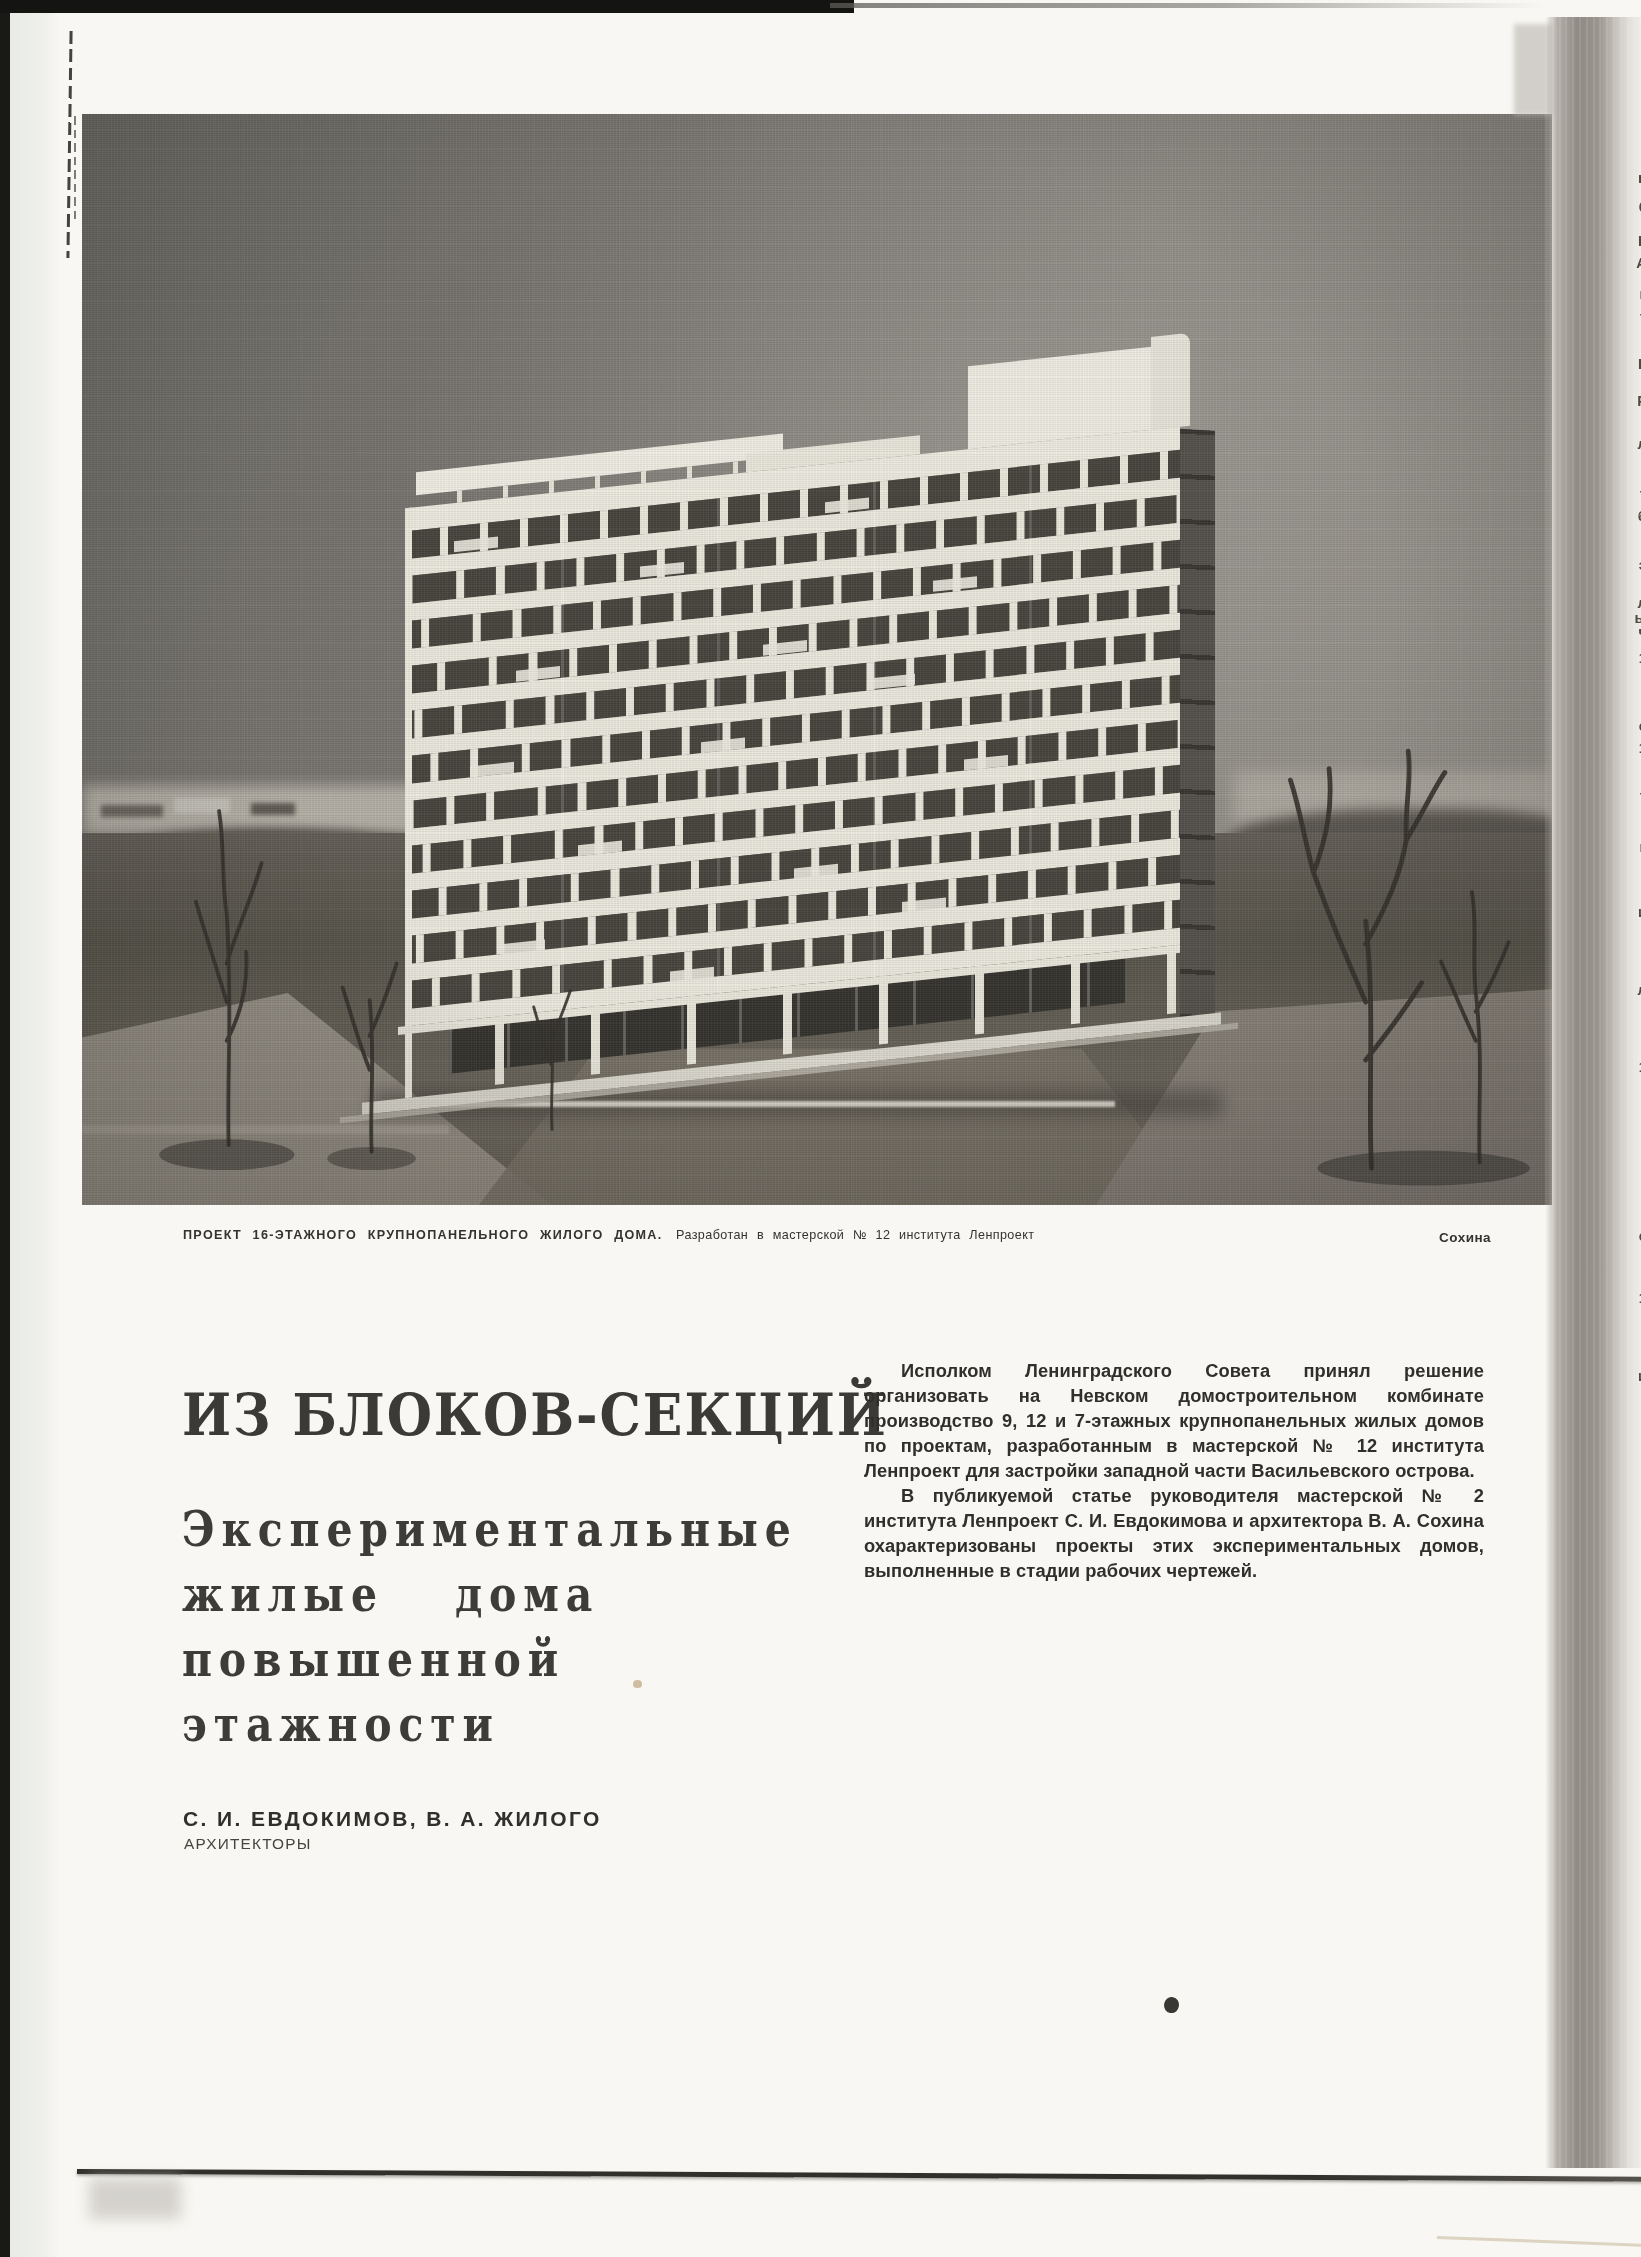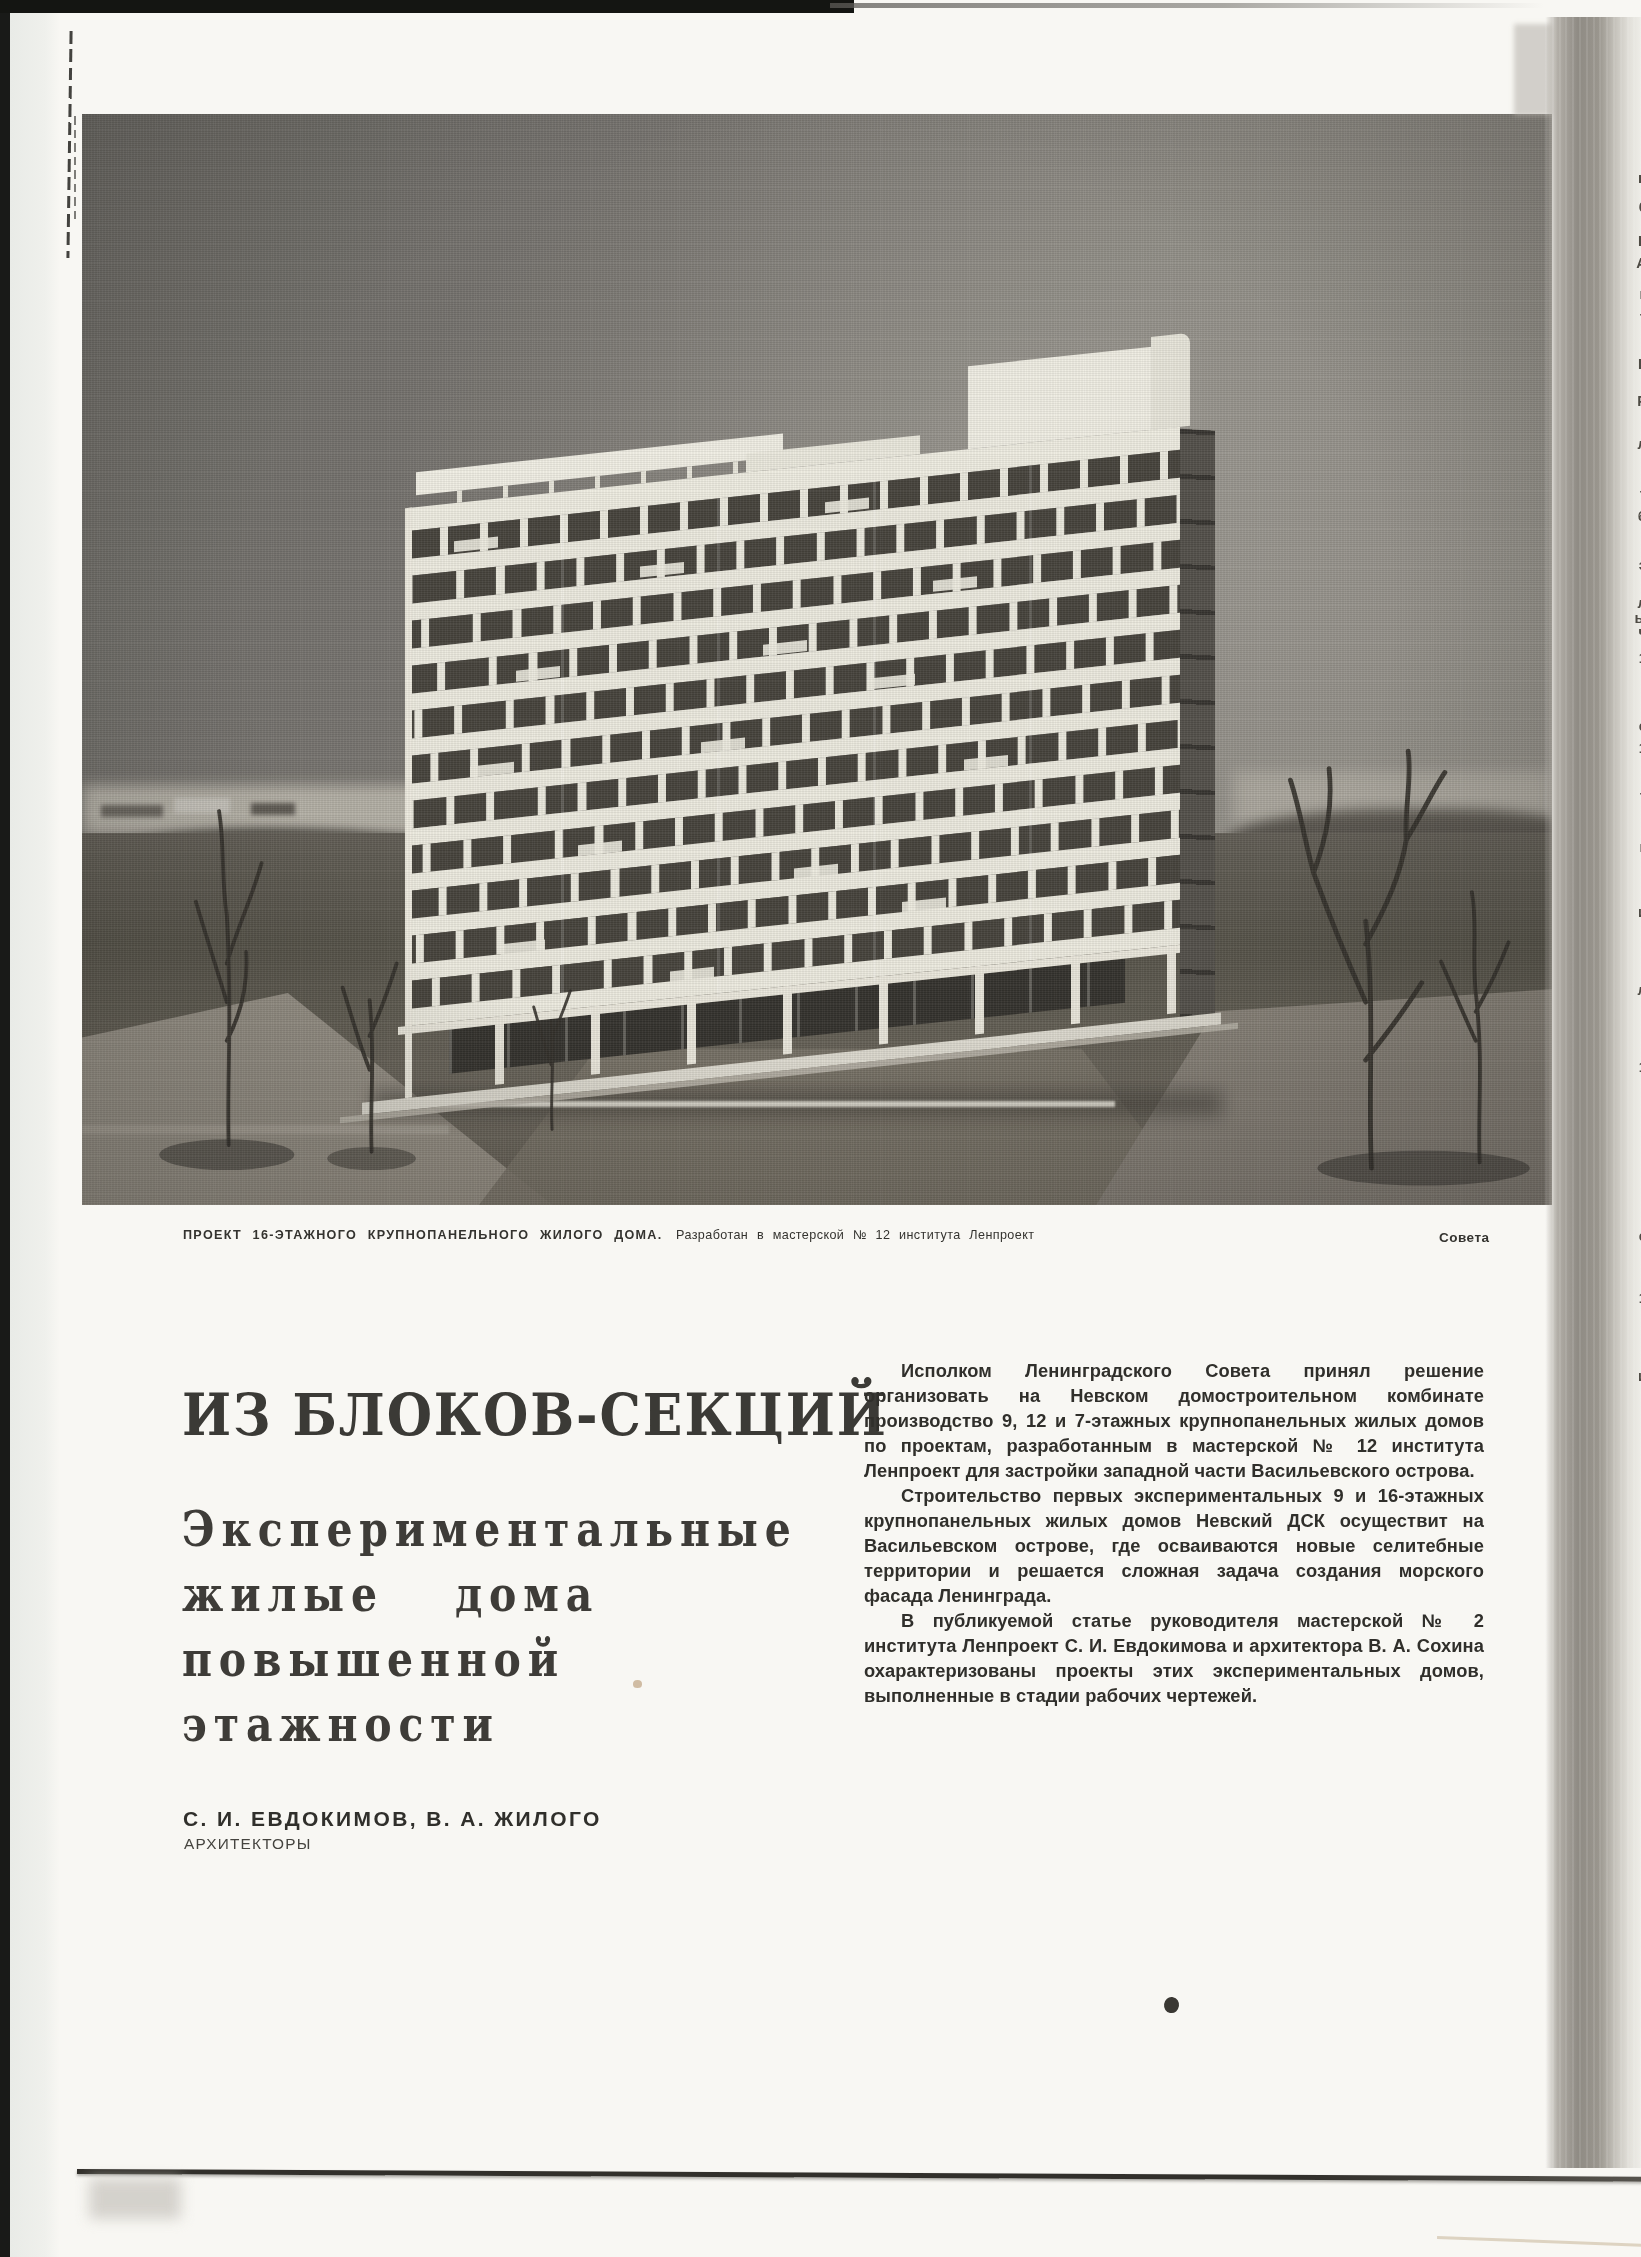--- a/index.html
+++ b/index.html
@@ -260,37 +260,36 @@
       <ellipse cx="1390" cy="1092" rx="110" ry="18" fill="#2c2a25" opacity=".5"></ellipse>
     </svg>
 
     <div class="grain"></div>
     <div class="vignette"></div>
   </div>
 
   <div class="caption">
     <span class="cap-caps">ПРОЕКТ 16-ЭТАЖНОГО КРУПНОПАНЕЛЬНОГО ЖИЛОГО ДОМА.</span><span class="cap-rest">Разработан в мастерской № 12 института Ленпроект</span>
   </div>
-  <div class="cap-model">Совета</div>
+  <div class="cap-model">Сохина</div>
 
   <div class="title">ИЗ БЛОКОВ-СЕКЦИЙ</div>
   <div class="subtitle">
 
   <span class="subtitle-line">Экспериментальные</span>
       <span class="subtitle-line">жилые дома</span>
       <span class="subtitle-line">повышенной</span>
       <span class="subtitle-line">этажности</span>
     </div>
   <div class="authors">С. И. ЕВДОКИМОВ,  В. А. ЖИЛОГО</div>
   <div class="role">АРХИТЕКТОРЫ</div>
 
   <div class="body-col">
 
   <p class="para">Исполком Ленинградского Совета принял решение организовать на Невском домостроительном комбинате производство 9, 12 и 7-этажных крупнопанельных жилых домов по проектам, разработанным в мастерской № 12 института Ленпроект для застройки западной части Васильевского острова.</p>
-      <p class="para">Строительство первых экспериментальных 9 и 16-этажных крупнопанельных жилых домов Невский ДСК осуществит на Васильевском острове, где осваиваются новые селитебные территории и решается сложная задача создания морского фасада Ленинграда.</p>
       <p class="para">В публикуемой статье руководителя мастерской № 2 института Ленпроект С. И. Евдокимова и архитектора В. А. Сохина охарактеризованы проекты этих экспериментальных домов, выполненные в стадии рабочих чертежей.</p>
     </div>
   <div class="end-bullet"></div>
 
   <div class="edge-black"></div>
   <div class="edge-light"></div>
   <div class="top-bar"></div>
   <div class="top-bar-fade"></div>
   <div class="scratch"></div>
   <div class="scratch2"></div>

